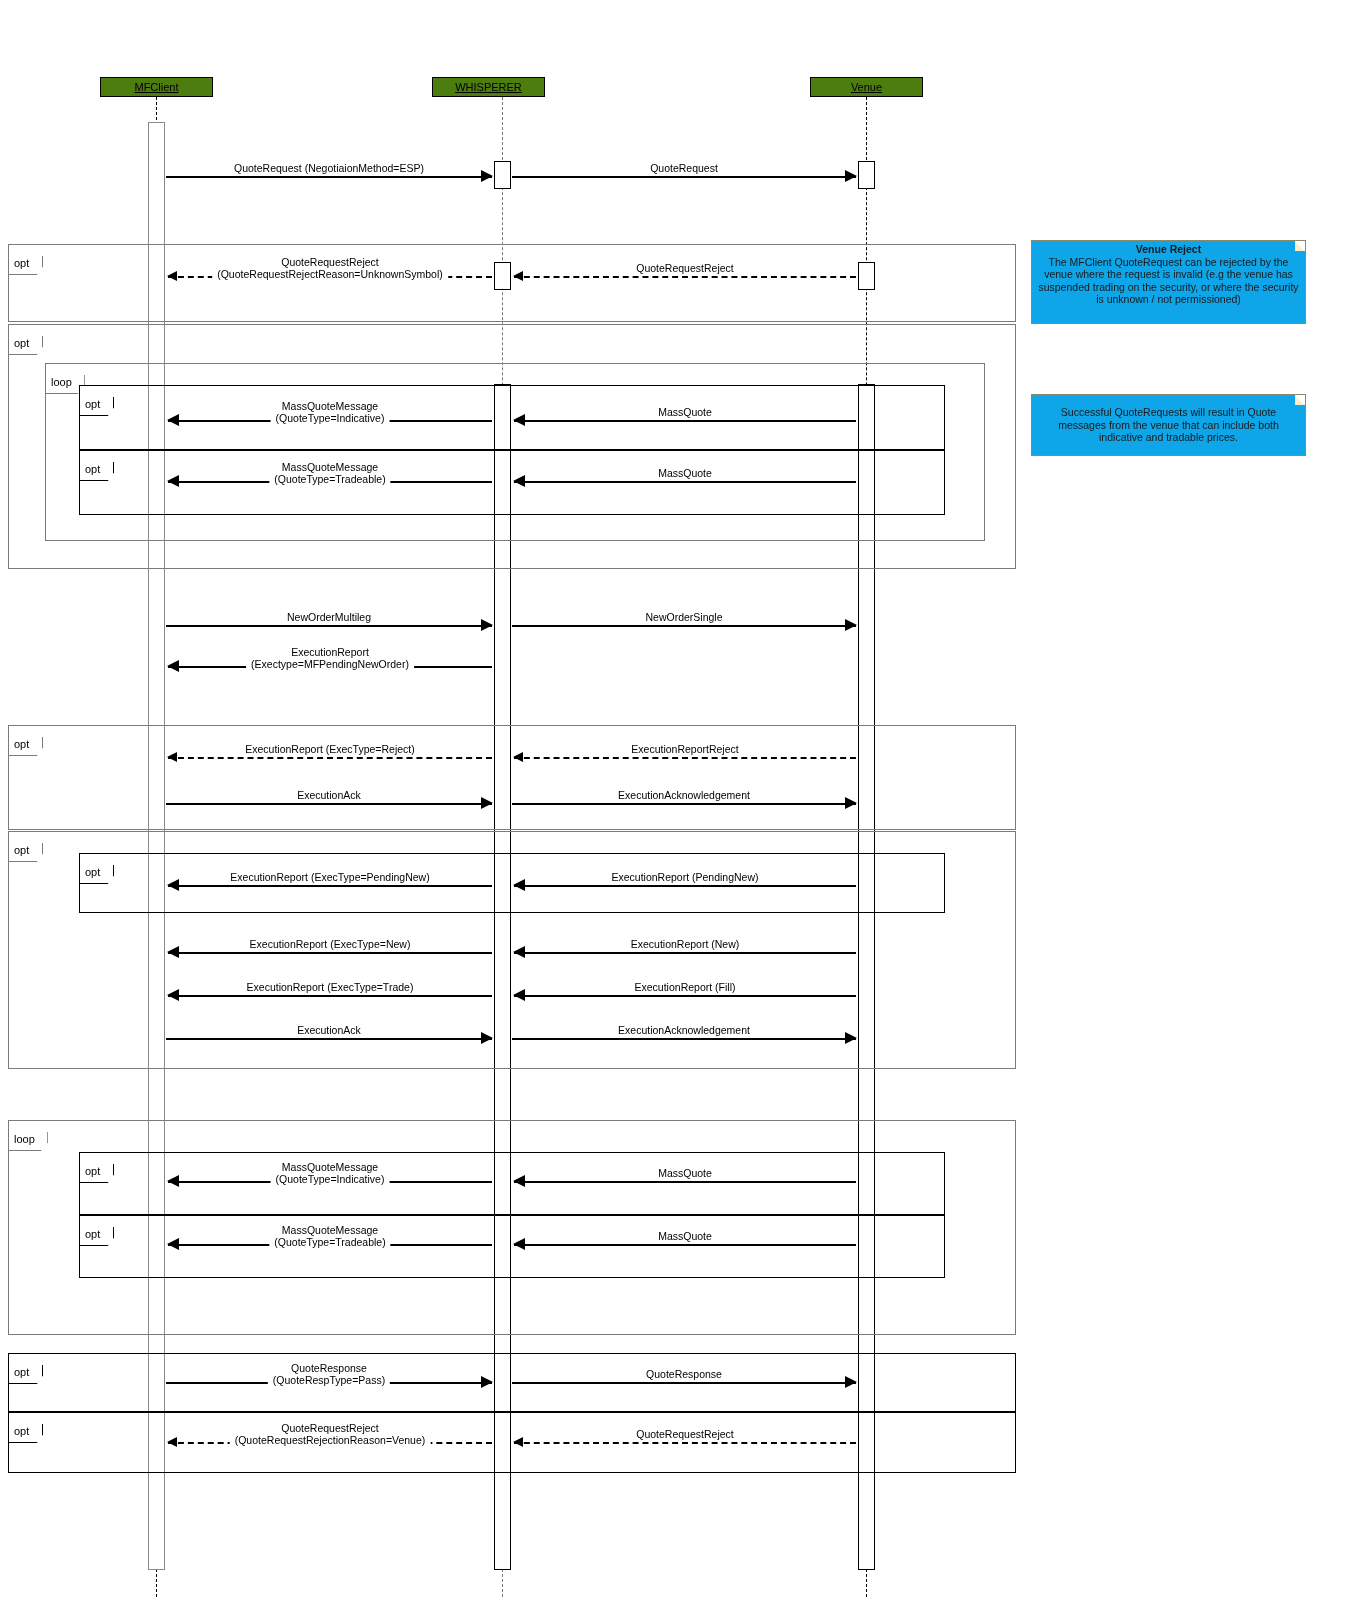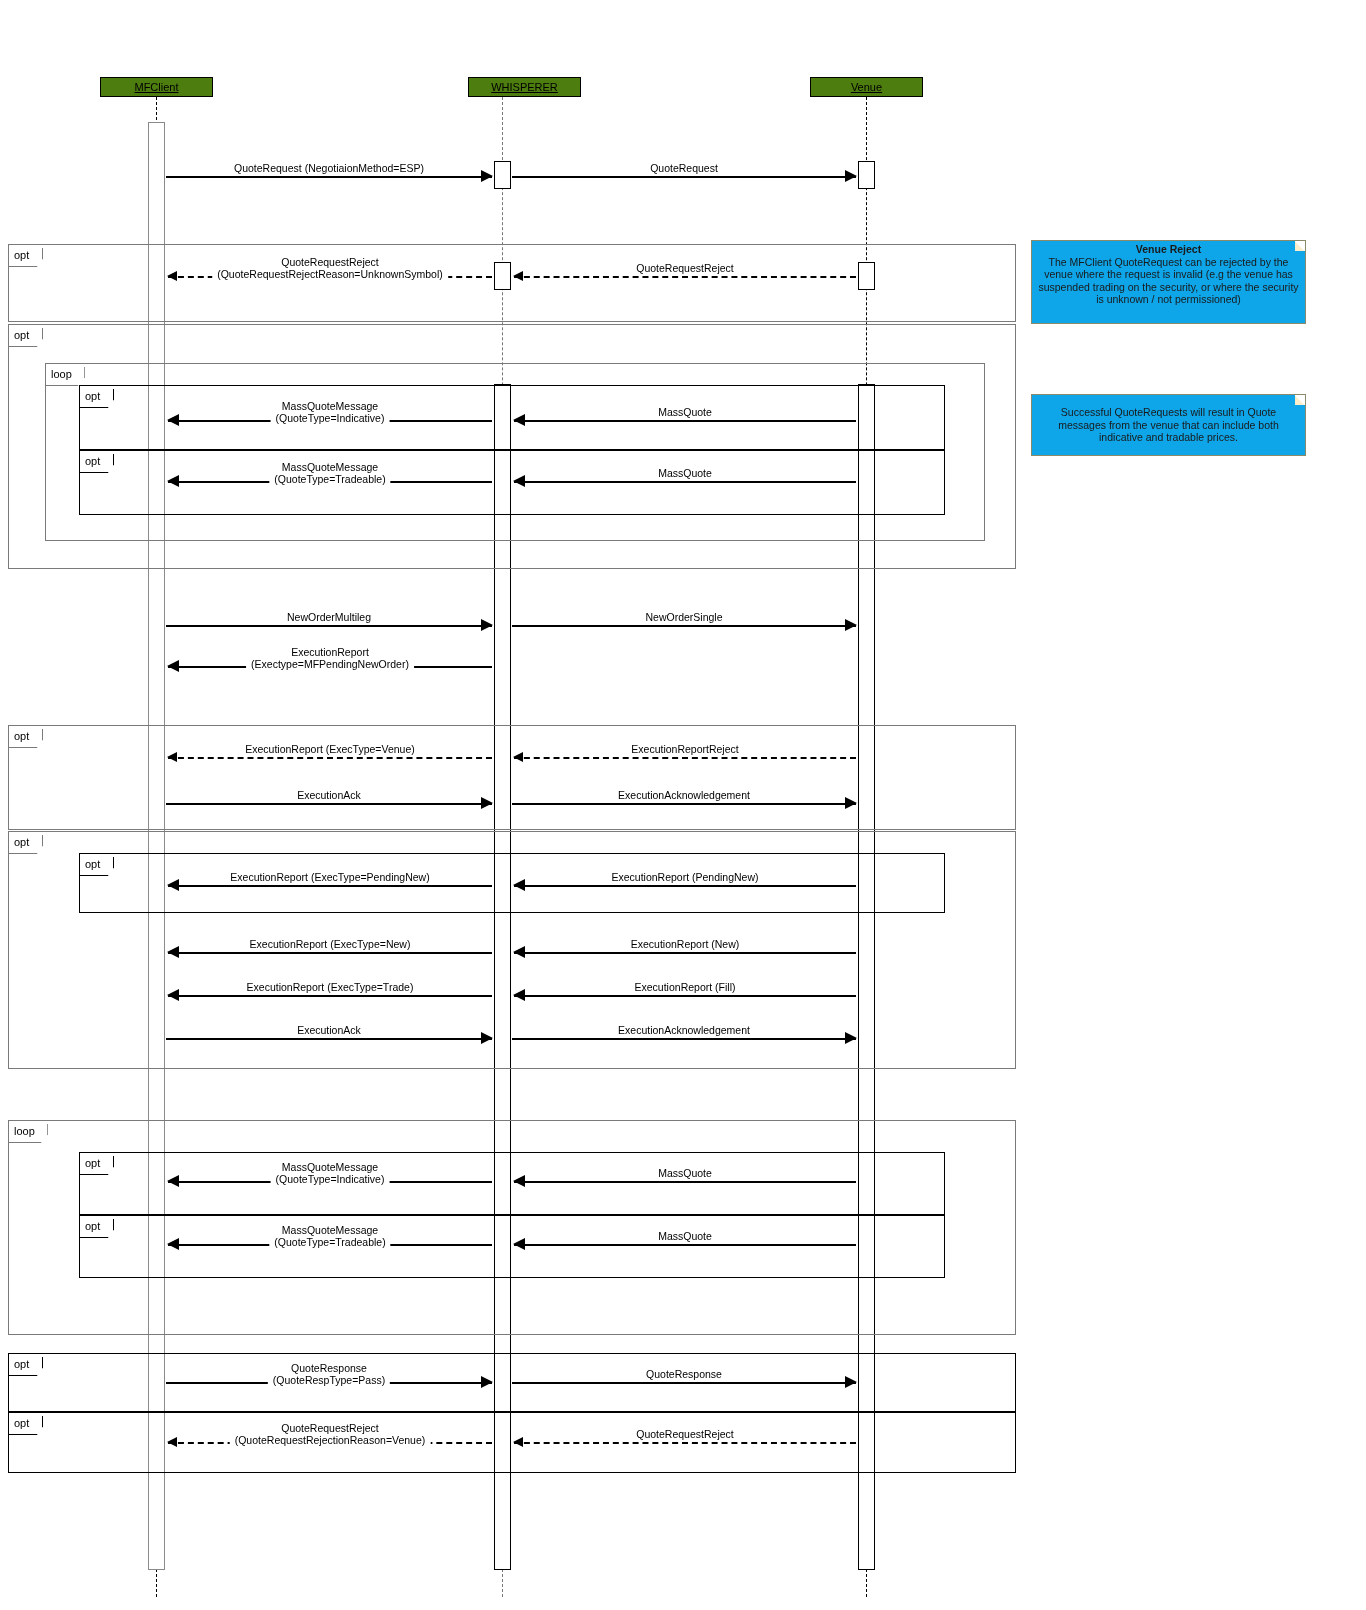--- a/index.html
+++ b/index.html
@@ -16,21 +16,21 @@
   .lifeline{position:absolute;width:0;border-left:1px dashed #000;}
   .lifeline.grey{border-left:1px dashed #777;}
 
   
   .activation{position:absolute;background:#fff;border:1px solid #8a8a8a;box-sizing:border-box;}
   .activation.dark{border-color:#000;}
 
   
   .frame{position:absolute;box-sizing:border-box;border:1px solid #7a7a7a;background:transparent;}
   .frame.thin{border-color:#000;}
-  .frame-label{position:absolute;top:3px;left:0;height:19px;min-width:34px;
+  .frame-label{position:absolute;top:11px;left:0;height:19px;min-width:34px;
     background:#fff;border-right:1px solid #7a7a7a;border-bottom:1px solid #7a7a7a;
     font-size:11px;color:#000;padding:1px 12px 1px 5px;box-sizing:border-box;
     -webkit-clip-path:polygon(0 0,100% 0,100% 55%,82% 100%,0 100%);
     clip-path:polygon(0 0,100% 0,100% 55%,82% 100%,0 100%);}
   .frame-label.thin{border-right-color:#000;border-bottom-color:#000;}
 
   
   .msg{position:absolute;height:0;}
   .msg .line{position:absolute;left:0;top:0;width:100%;height:0;border-top:2px solid #000;}
   .msg.dashed .line{border-top:2px dashed #000;}
@@ -54,21 +54,21 @@
     background:linear-gradient(225deg,#ffffff 50%,#8a8a6a 50%,#fbeecb 52%);}
 </style>
 </head>
 <body>
 
 <div id="diagram">
 
   <div class="participant" style="left:100px;top:77px;width:113px;height:20px;">
     <span>MFClient</span>
   </div>
-  <div class="participant" style="left:468px;top:77px;width:113px;height:20px;">
+  <div class="participant" style="left:432px;top:77px;width:113px;height:20px;">
     <span>WHISPERER</span>
   </div>
   <div class="participant" style="left:810px;top:77px;width:113px;height:20px;">
     <span>Venue</span>
   </div>
 
   <div class="lifeline" style="left:156px;top:97px;height:1500px;"></div>
   <div class="lifeline grey" style="left:502px;top:97px;height:1500px;"></div>
   <div class="lifeline" style="left:866px;top:97px;height:1500px;"></div>
 
@@ -200,21 +200,21 @@
   <div class="msg left" style="left:168px;top:666px;width:324px;">
     <div class="line"></div>
     <div class="head"></div>
     <div class="msg-label two">ExecutionReport</div>
     <div class="msg-label" style="top:-8px;">(Exectype=MFPendingNewOrder)</div>
   </div>
 
   <div class="msg left dashed thinhead" style="left:168px;top:757px;width:324px;">
     <div class="line"></div>
     <div class="head"></div>
-    <div class="msg-label one">ExecutionReport (ExecType=Venue)</div>
+    <div class="msg-label one">ExecutionReport (ExecType=Reject)</div>
   </div>
 
   <div class="msg left dashed thinhead" style="left:514px;top:757px;width:342px;">
     <div class="line"></div>
     <div class="head"></div>
     <div class="msg-label one">ExecutionReportReject</div>
   </div>
 
   <div class="msg right" style="left:166px;top:803px;width:326px;">
     <div class="line"></div>

